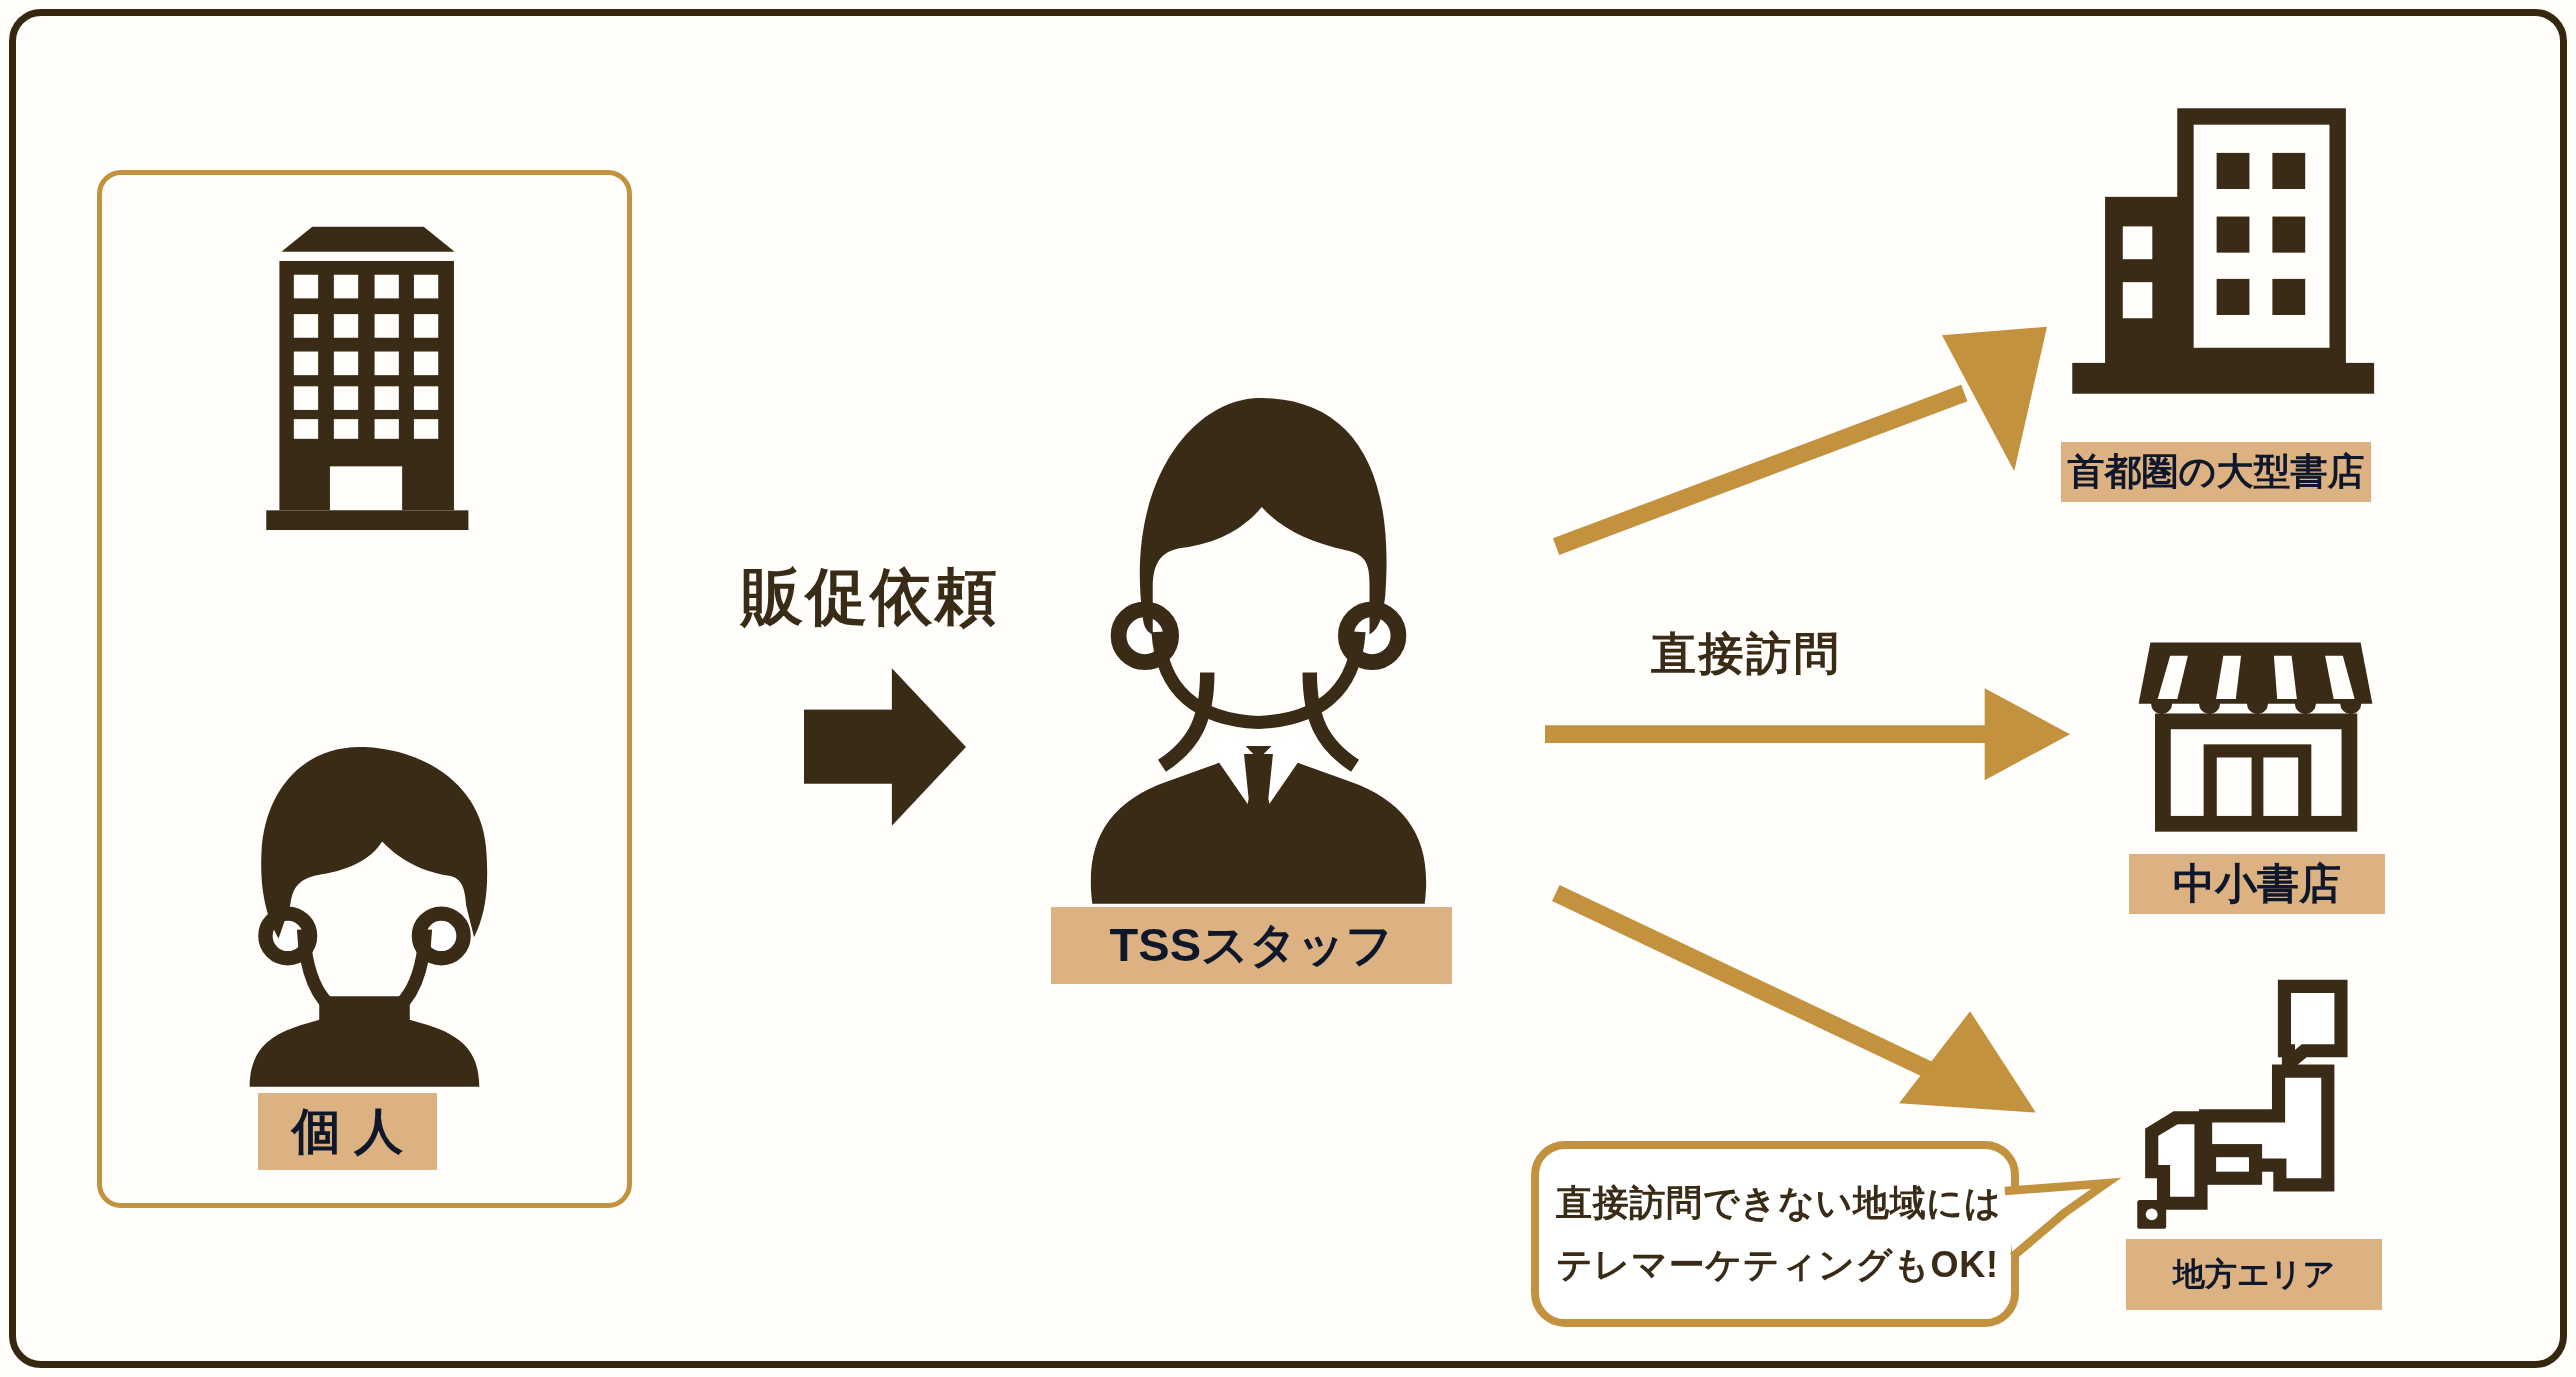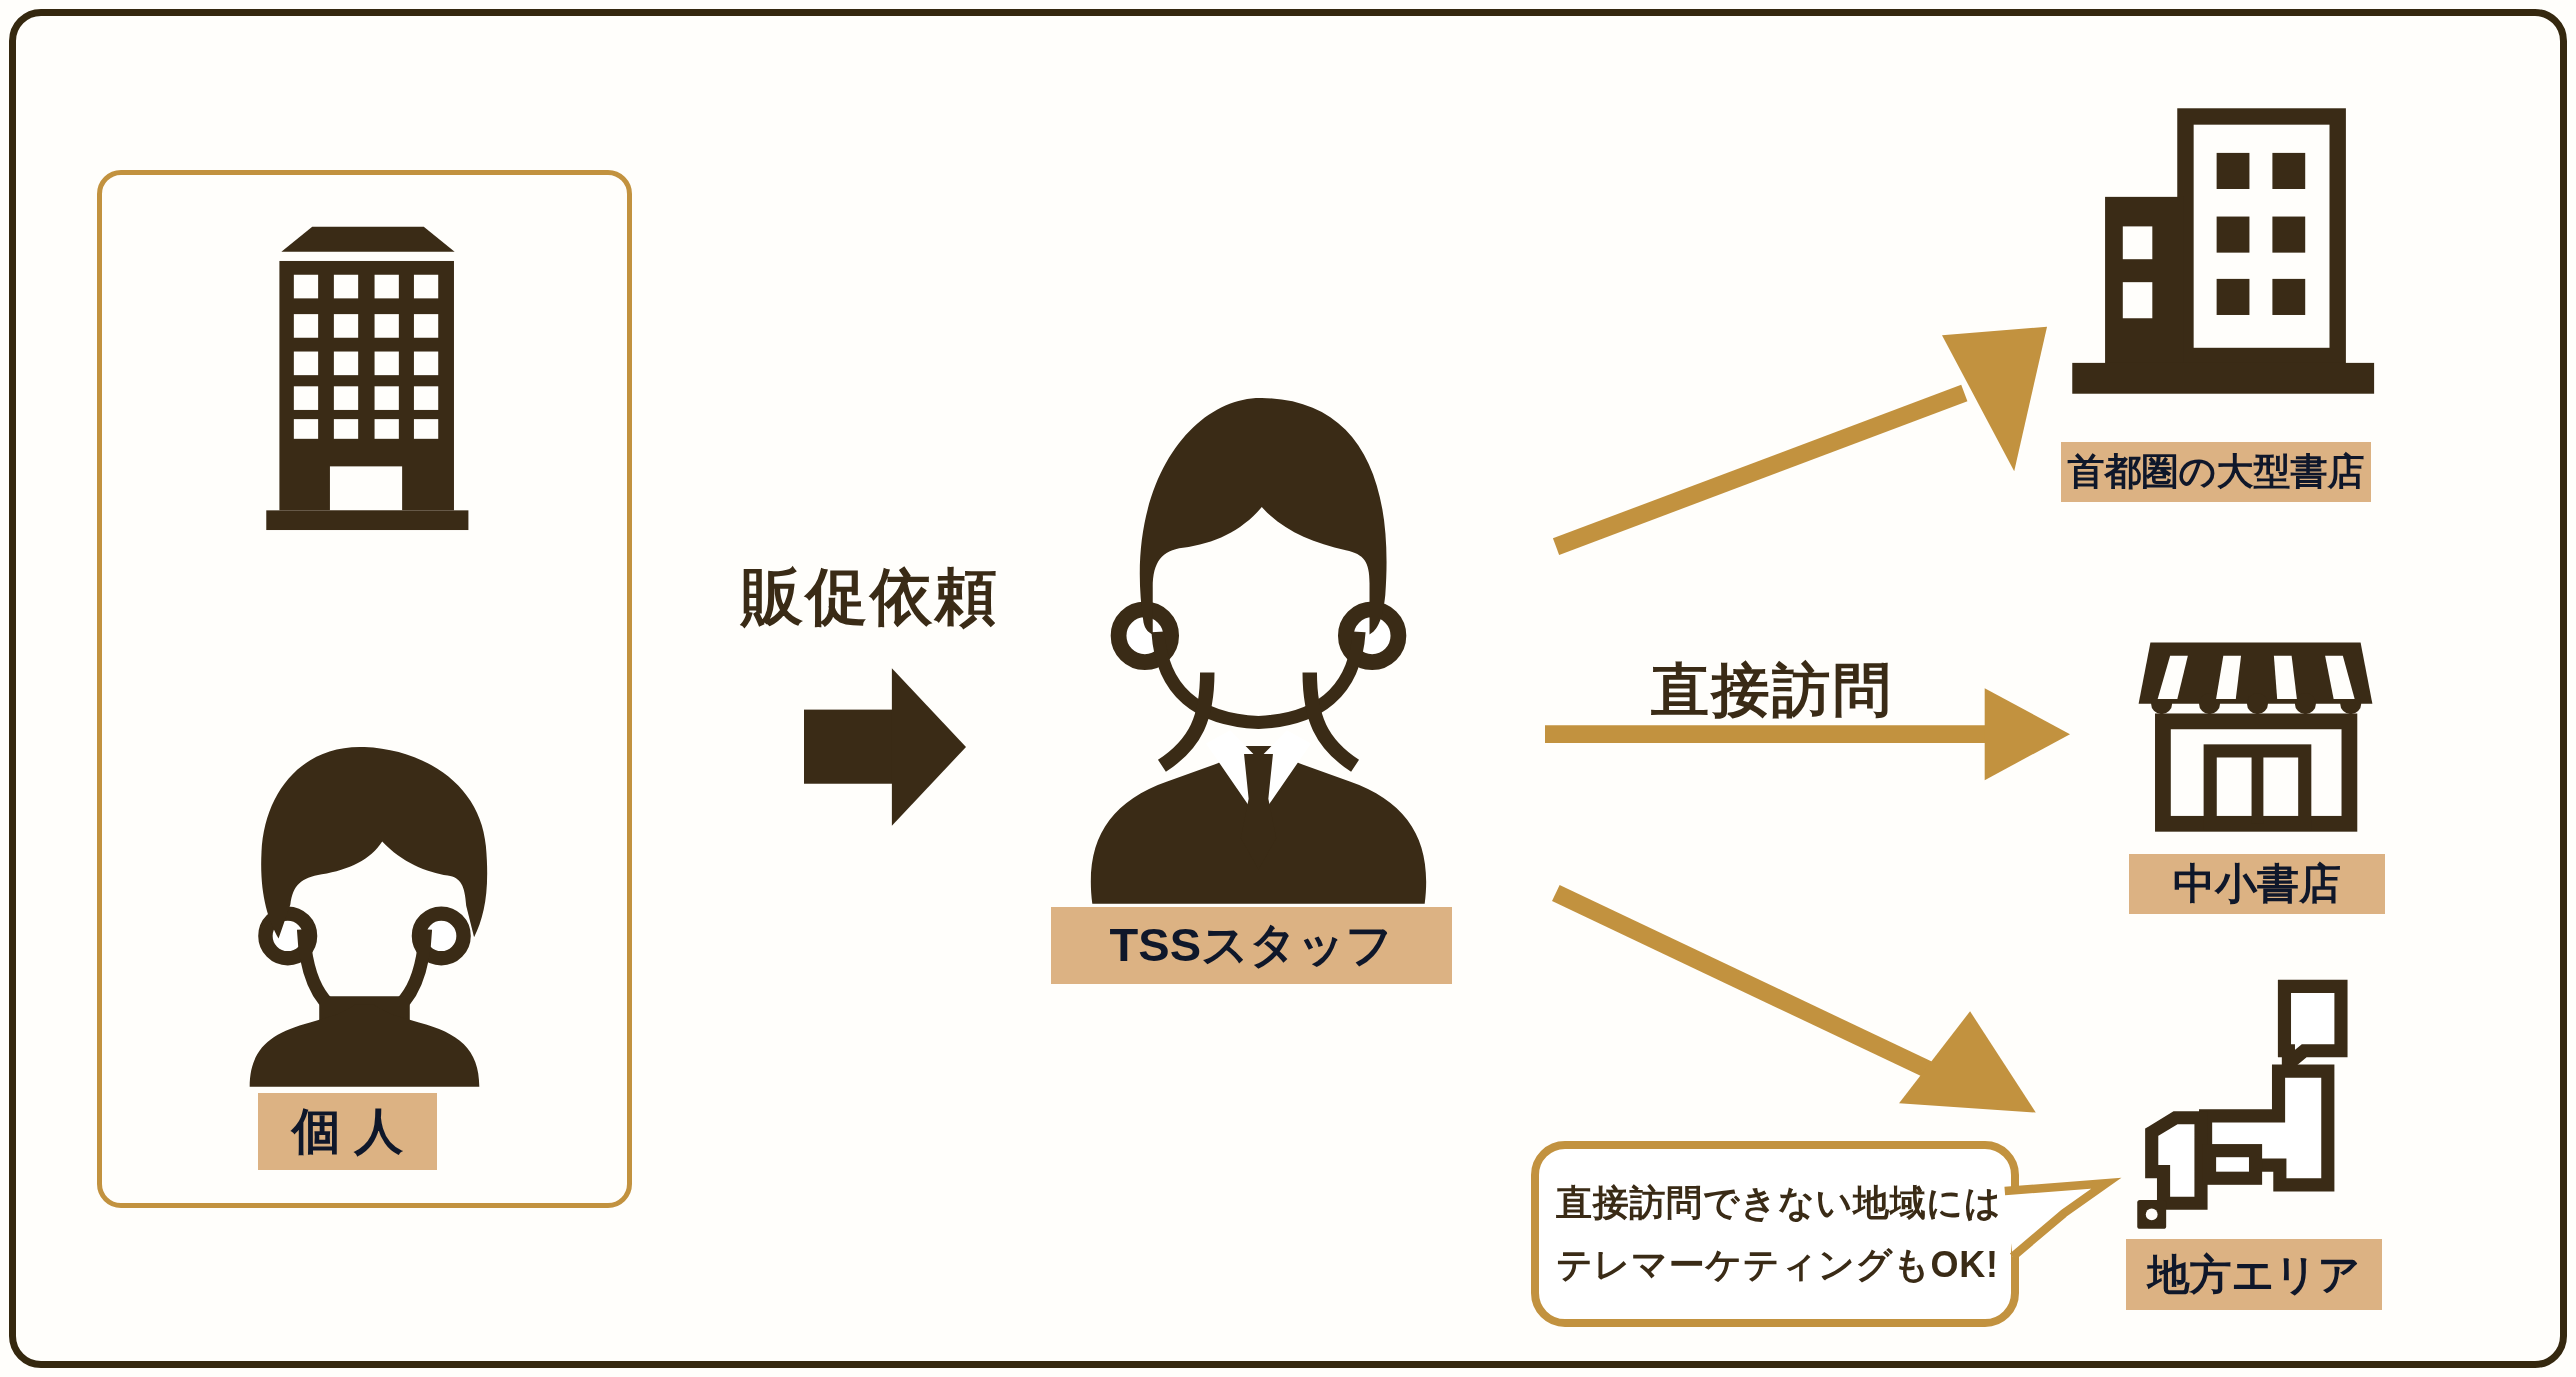--- a/index.html
+++ b/index.html
@@ -105,21 +105,21 @@
     <path class="stroke" stroke-width="22" d="M247,448 C247,516 230,556 178,590"></path>
     <path class="stroke" stroke-width="22" d="M403,448 C403,516 420,556 472,590"></path>
     <path class="ink" d="M150,372 C118,160 226,28 330,30 C470,32 532,140 518,330 C514,368 506,384 494,390 L494,312 C494,280 486,268 458,262 C404,250 360,230 330,196 C300,232 258,252 210,258 C178,262 164,280 164,318 L164,390 C158,388 152,382 150,372 Z"></path>
     <path class="ink" d="M72,800 C60,706 96,646 186,614 L258,588 C282,579 296,570 304,560 L346,560 C354,570 368,579 392,588 L464,614 C554,646 590,706 578,800 Z"></path>
     <path fill="#ffffff" d="M245,556 L325,672 L405,556 L368,536 L325,580 L282,536 Z"></path>
     <path class="ink" d="M303,572 L347,572 L340,640 L352,700 L325,748 L298,700 L310,640 Z"></path>
   </svg>
 
   <div class="label" style="left:1051px;top:907px;width:401px;height:77px;font-size:47px;">TSSスタッフ</div>
 
-  <div class="heading" style="left:1651px;top:652px;font-size:58px;">直接訪問</div>
+  <div class="heading" style="left:1651px;top:624px;font-size:45px;">直接訪問</div>
 
   <svg class="abs" style="left:1544px;top:309px;" width="519" height="256" viewBox="0 0 790 390">
     <line class="goldstroke" stroke-width="27" x1="18" y1="362" x2="640" y2="128"></line>
     <polygon class="gold" points="606,40 766,27 716,247"></polygon>
   </svg>
 
   <svg class="abs" style="left:1538px;top:683px;" width="539" height="105" viewBox="0 0 820 160">
     <line class="goldstroke" stroke-width="27" x1="10" y1="78" x2="690" y2="78"></line>
     <polygon class="gold" points="680,8 810,78 680,148"></polygon>
   </svg>
@@ -174,21 +174,21 @@
 
   <svg class="abs" style="left:2132px;top:973px;" width="276" height="260" viewBox="0 0 420 395">
     <path class="mapshape" d="M232,20 H318 V118 H262 L238,138 V118 H232 Z"></path>
     <path class="mapshape" d="M223,149 H298 V322 H225 V292 H112 V217 H223 Z"></path>
     <path class="mapshape" d="M30,242 L66,220 H105 V350 H48 V302 H30 Z"></path>
     <rect class="mapshape" x="118" y="270" width="70" height="42"></rect>
     <rect class="ink" x="8" y="345" width="44" height="44" rx="4"></rect>
     <circle fill="#fffefb" cx="30" cy="367" r="9"></circle>
   </svg>
 
-  <div class="label" style="left:2126px;top:1239px;width:256px;height:71px;font-size:42px;">地方エリア</div>
+  <div class="label" style="left:2126px;top:1239px;width:256px;height:71px;font-size:32px;">地方エリア</div>
 
   <div class="bubble">
     <div class="bubble-line">直接訪問できない地域には</div>
     <div class="bubble-line">テレマーケティングもOK!</div>
   </div>
 
   <svg class="abs" style="left:1985px;top:1157px;" width="151" height="118" viewBox="0 0 230 180">
     <polygon fill="#ffffff" points="30,52 185,40 120,86 42,152"></polygon>
     <polyline class="goldstroke" stroke-width="13" stroke-linejoin="miter" points="30,52 185,40 120,86 42,152"></polyline>
   </svg>

